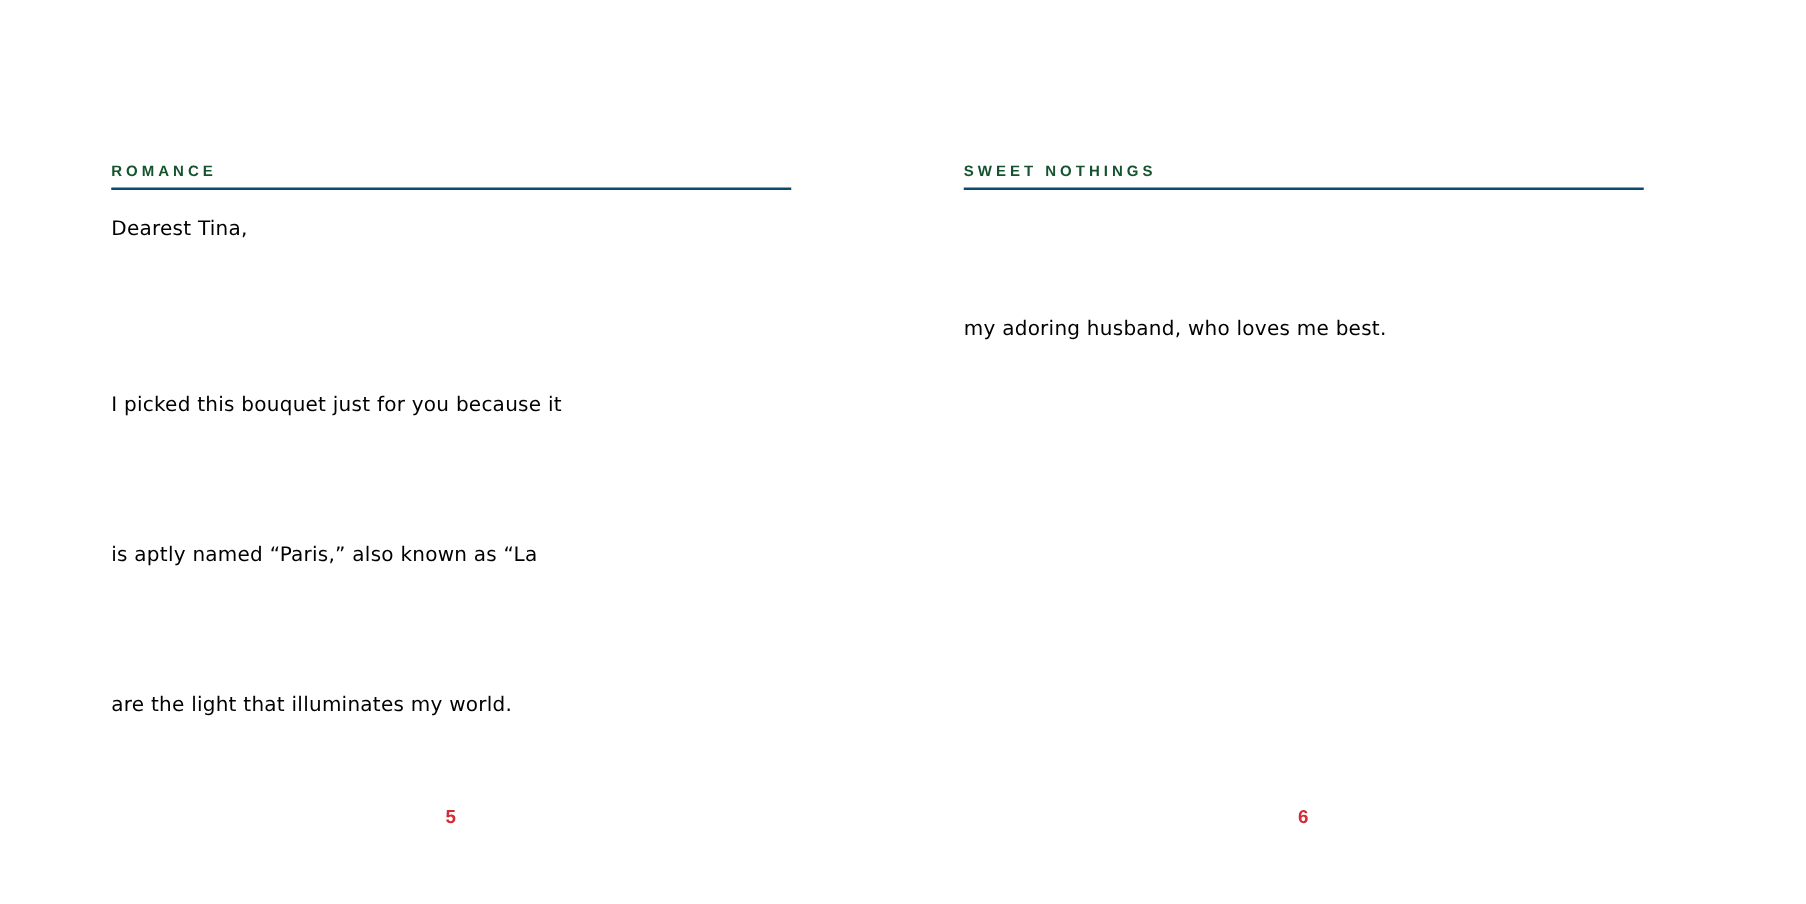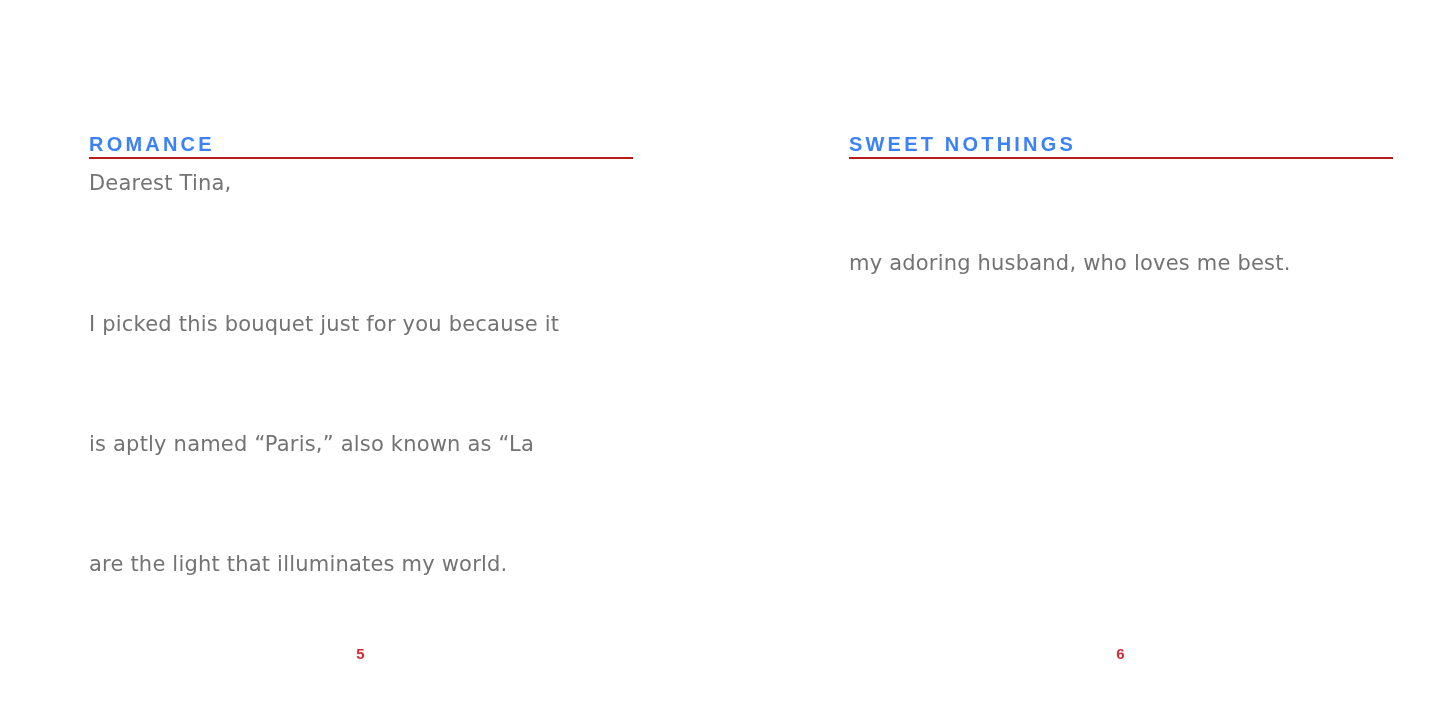--- a/index.html
+++ b/index.html
@@ -18,44 +18,44 @@
     position: absolute;
     inset: 0;
   }
   .page {
     position: absolute;
     top: 0;
     height: 723px;
     width: 544px;
   }
   .page--left  { left: 89px; }
-  .page--right { left: 849px; }
+  .page--right { left: 771px; }
 
   .section-header {
     position: absolute;
     top: 119px;
     left: 0;
     right: 0;
     font-weight: bold;
-    font-size: 20px;
+    font-size: 12px;
     letter-spacing: 3.2px;
-    color: #3b82f6;
+    color: #14532d;
     line-height: 17px;
     padding-bottom: 4px;
-    border-bottom: 2px solid #b91c1c;
+    border-bottom: 2px solid #0c4a6e;
   }
 
   .note {
     position: absolute;
     left: 0;
     right: 0;
     font-family: cursive, "DejaVu Sans", sans-serif;
-    font-size: 21px;
+    font-size: 16px;
     line-height: 40px;
-    color: #737373;
+    color: #000000;
     letter-spacing: 0.2px;
     white-space: pre;
   }
   .note--salutation { top: 163px; }
   .note--body-left  { top: 224px; }
   .note--closing    { top: 404px; }
   .note--body-right { top: 163px; }
 
   .page-number {
     position: absolute;

